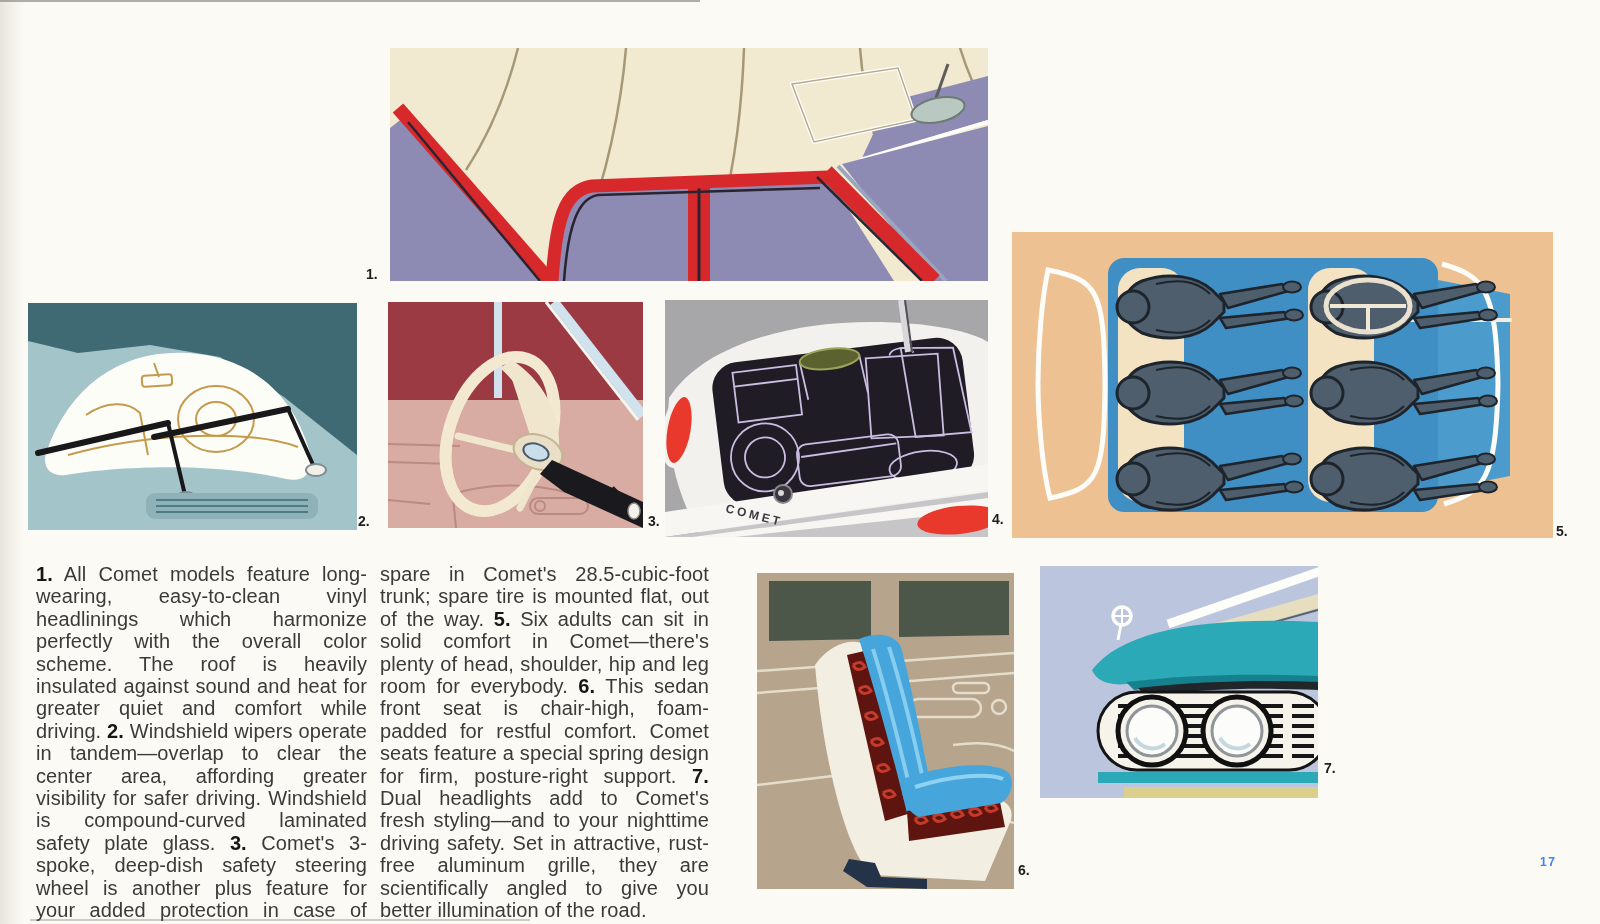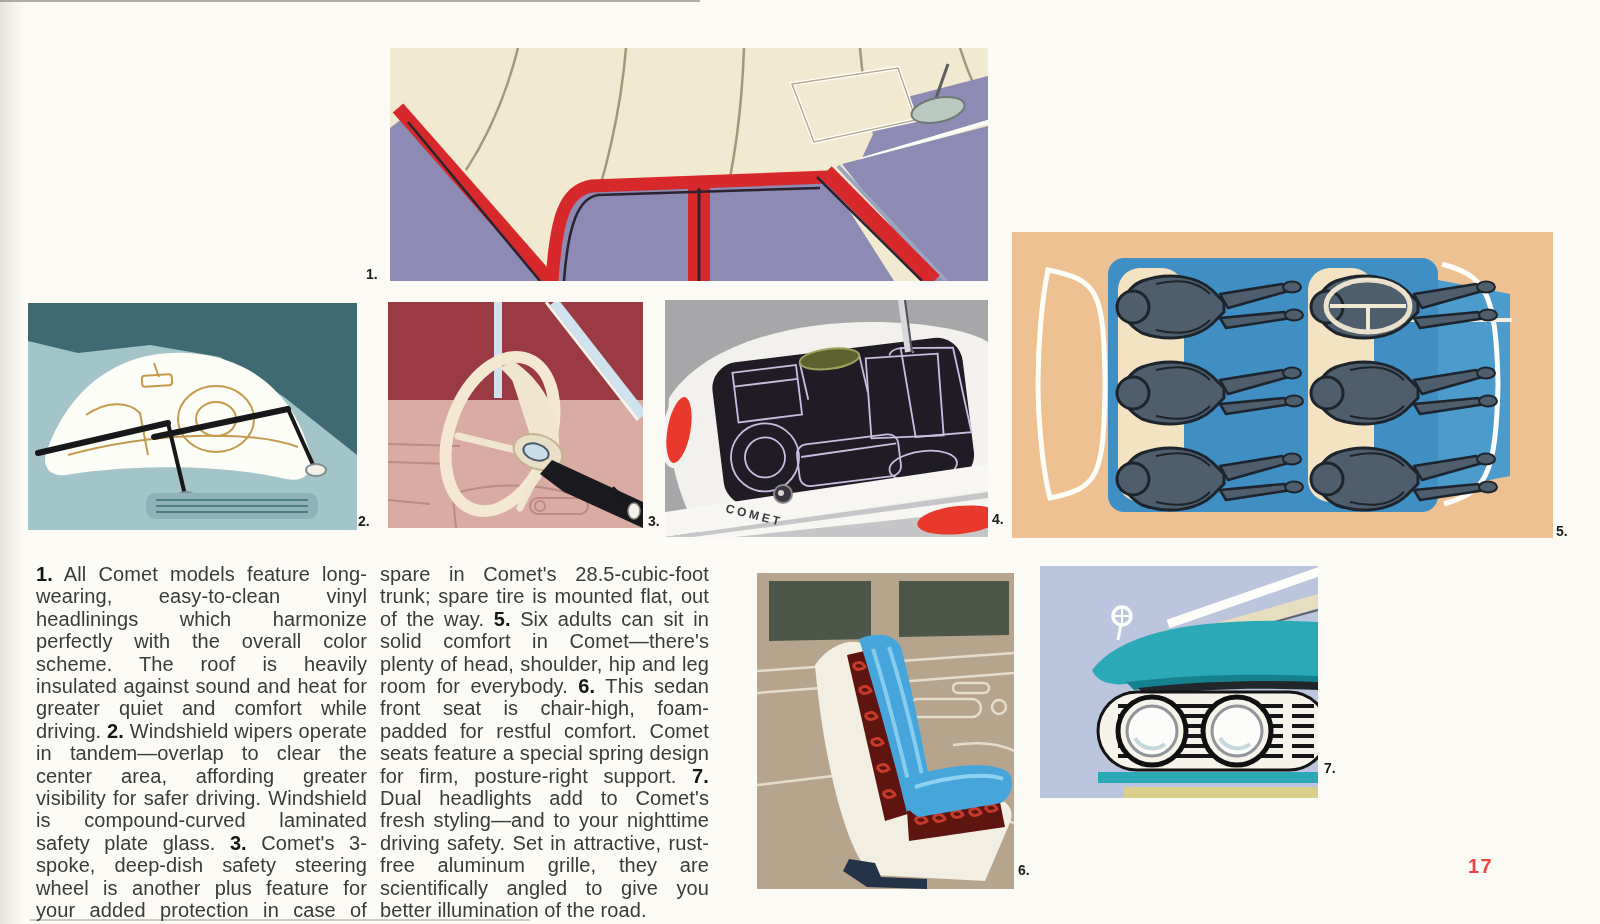--- a/index.html
+++ b/index.html
@@ -17,22 +17,22 @@
     position:absolute;font-size:14px;font-weight:bold;color:#1d1d1d;
     font-family:"Liberation Sans",sans-serif;
   }
   .col{
     position:absolute;top:563px;font-size:20px;line-height:22.4px;color:#3a3a3a;
     text-align:justify;letter-spacing:.1px;
   }
   .col strong{font-weight:bold;color:#161616;}
   .col-left{left:36px;width:331px;text-align-last:justify;}
   .col-right{left:380px;width:329px;}
-  .page-num{position:absolute;left:1468px;top:855px;font-size:20px;font-weight:bold;
-    color:#ef4444;letter-spacing:1.5px;}
+  .page-num{position:absolute;left:1540px;top:855px;font-size:12px;font-weight:bold;
+    color:#3b82f6;letter-spacing:1.5px;}
 </style>
 </head>
 <body>
 
 <div class="page">
   <div class="scan-edge"></div>
   <div class="scan-topline"></div>
   <div class="scan-bottomline"></div>
 
   <div class="fig" style="left:390px;top:48px;">

